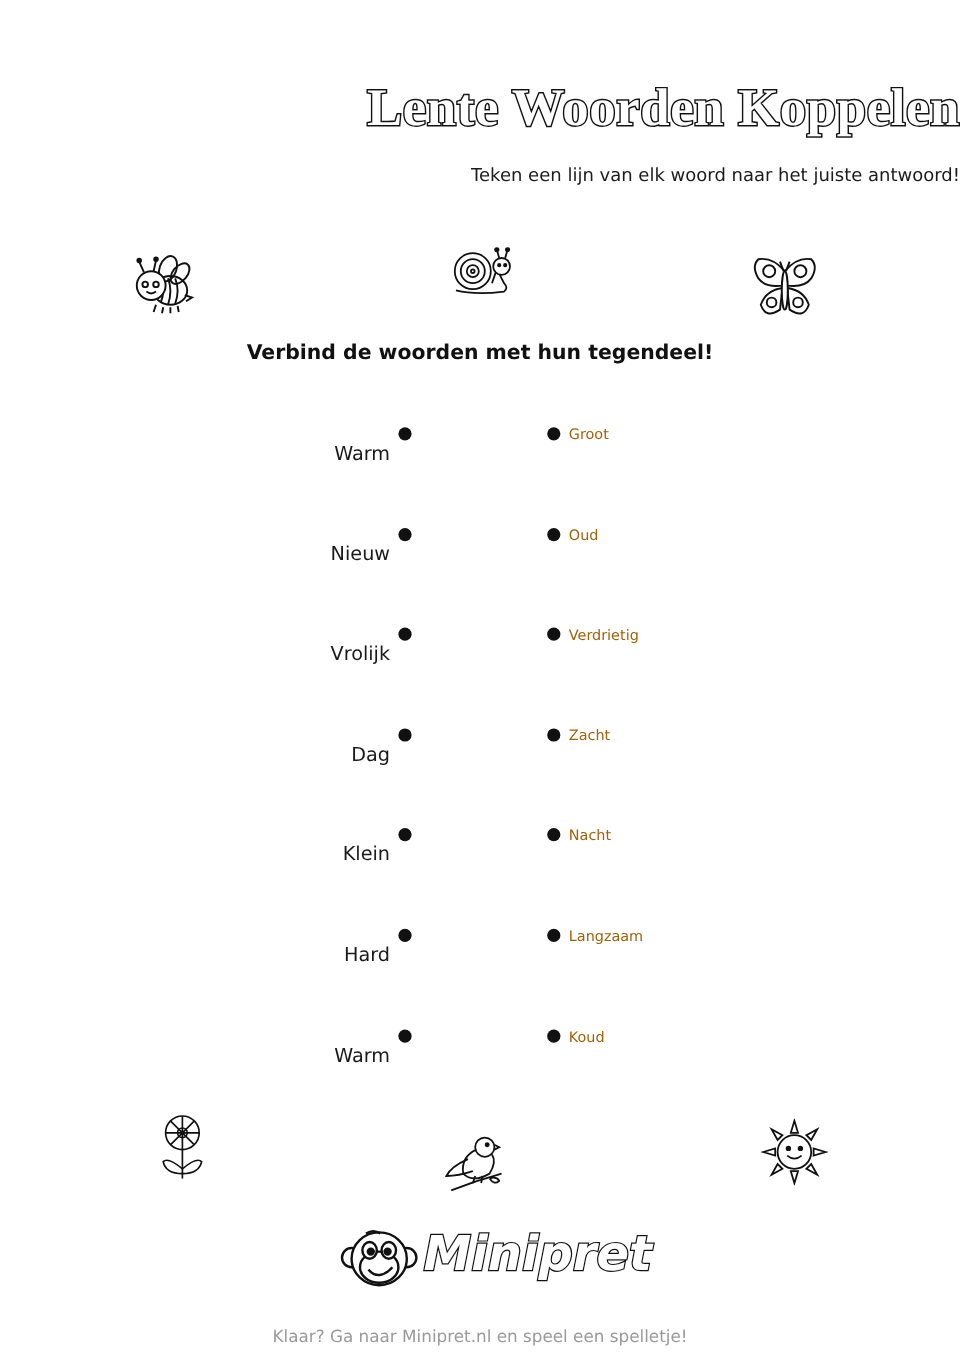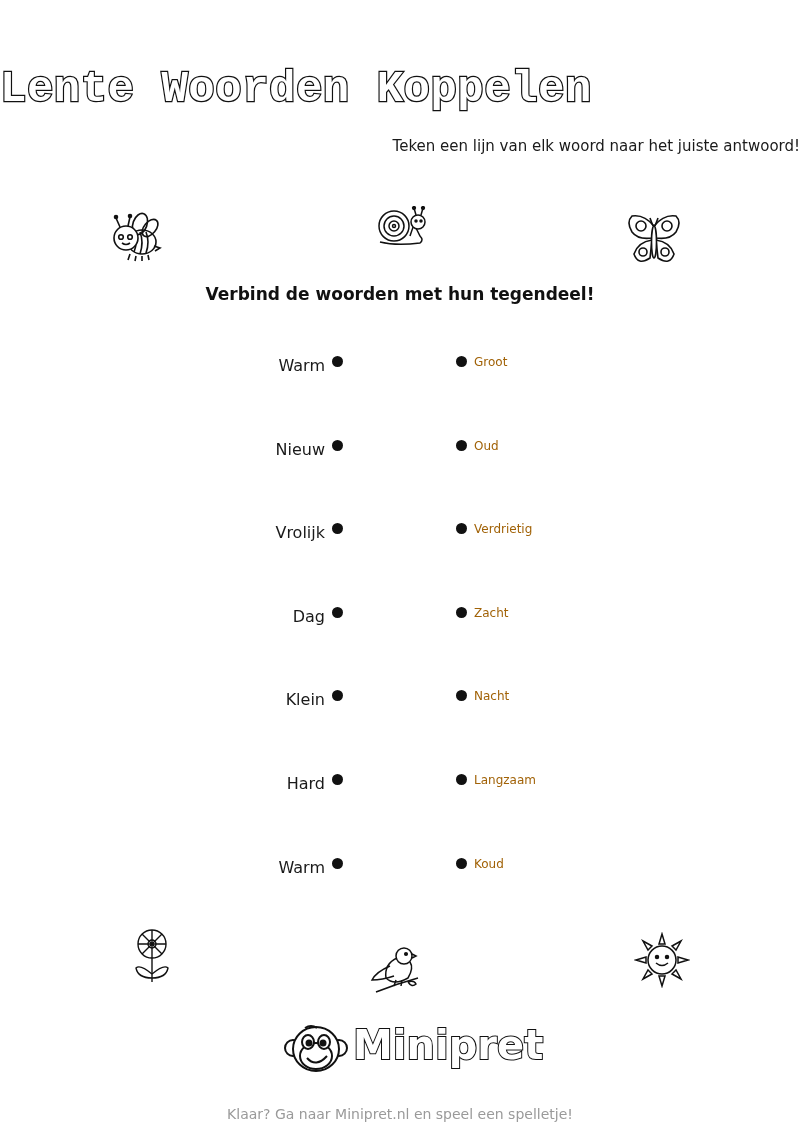--- a/index.html
+++ b/index.html
@@ -1,48 +1,48 @@
 <!DOCTYPE html>
 <html><head>
   <meta charset="utf-8">
   <style>
     html, body { margin: 0; padding: 0; background: #ffffff; }
     body { width: 800px; height: 1131px; position: relative; overflow: hidden; font-family: "DejaVu Sans", sans-serif; color: #111; }
     .title {
-      position: absolute; left: 0; right: 0; top: 64px; text-align: left;
-      font-family: Liberation Mono, monospace; font-weight: bold; font-size: 44px;
+      position: absolute; left: 0; right: 0; top: 64px; text-align: right;
+      font-family: Liberation Serif, serif; font-weight: bold; font-size: 44px;
       letter-spacing: 0.5px;
       color: #ffffff;
       -webkit-text-stroke: 2.4px #111;
       paint-order: stroke fill;
     }
     .subtitle {
       position: absolute; left: 0; right: 0; top: 137px; text-align: right;
       font-size: 15px; color: #1a1a1a;
     }
     .icon { position: absolute; }
     .instruction {
       position: absolute; left: 0; right: 0; top: 284px; text-align: center;
       font-size: 17px; font-weight: bold; color: #111;
     }
     .row { position: absolute; left: 0; width: 800px; height: 24px; }
     .left-word {
-      position: absolute; right: 475px; top: 4px; font-size: 16px; line-height: 22px; text-align: right; color: #1a1a1a; margin-left: 24px;
+      position: absolute; right: 475px; top: 16px; font-size: 16px; line-height: 22px; text-align: right; color: #1a1a1a; margin-left: 24px;
     }
     .right-word {
       position: absolute; left: 474px; top: 0; font-size: 12px; line-height: 22px; color: #a16207;
     }
     .dot { position: absolute; width: 11px; height: 11px; border-radius: 50%; background: #111; top: 5px; }
     .dot.left { left: 332px; }
     .dot.right { left: 456px; }
     .logo-wrap { position: absolute; left: 283px; top: 1020px; width: 240px; height: 56px; }
     .logo-text {
       position: absolute; left: 70px; top: 2px;
       font-family: "DejaVu Sans", sans-serif; font-weight: bold; font-size: 40px;
-      color: #fff; -webkit-text-stroke: 2px #111; paint-order: stroke fill;
+      color: #fff; -webkit-text-stroke: 2px #111; paint-order: stroke fill; font-style: italic;
     }
     .footer {
       position: absolute; left: 0; right: 0; top: 1091px; text-align: center;
       font-size: 14px; color: #9a9a9a; margin-top: 15px;
     }
   </style>
 </head>
 <body>
 
 <div class="title">Lente Woorden Koppelen</div>

